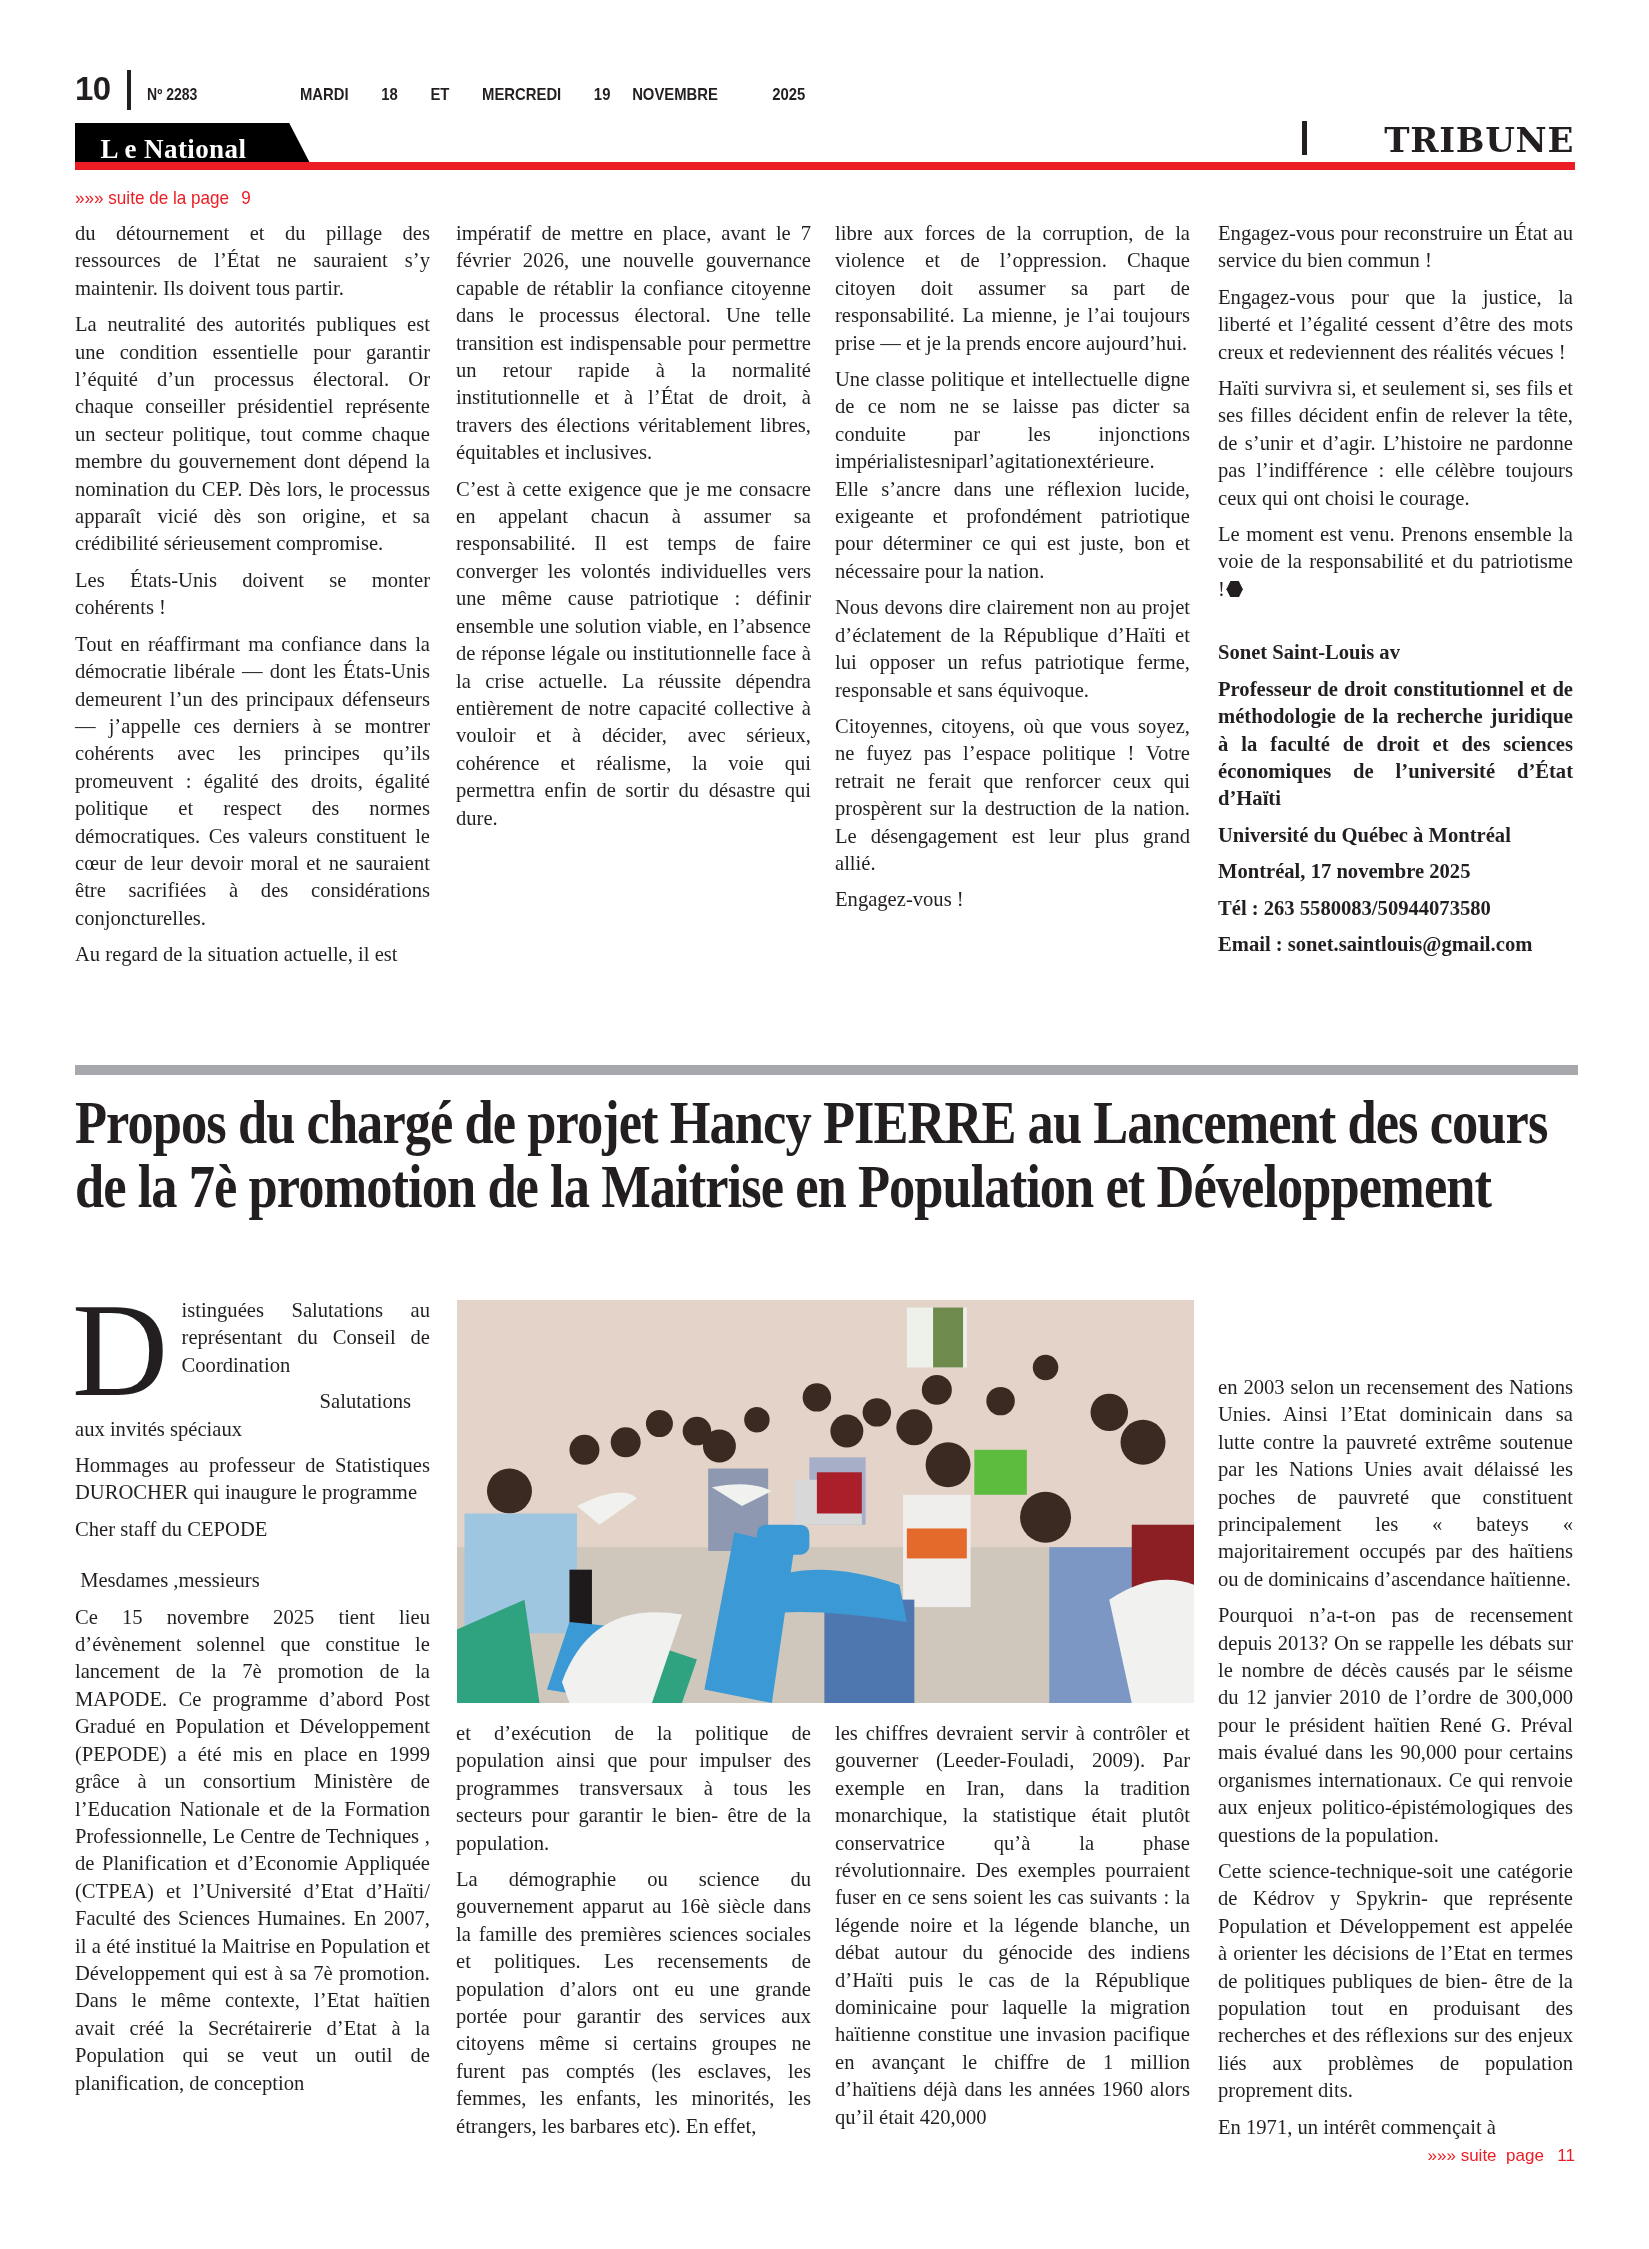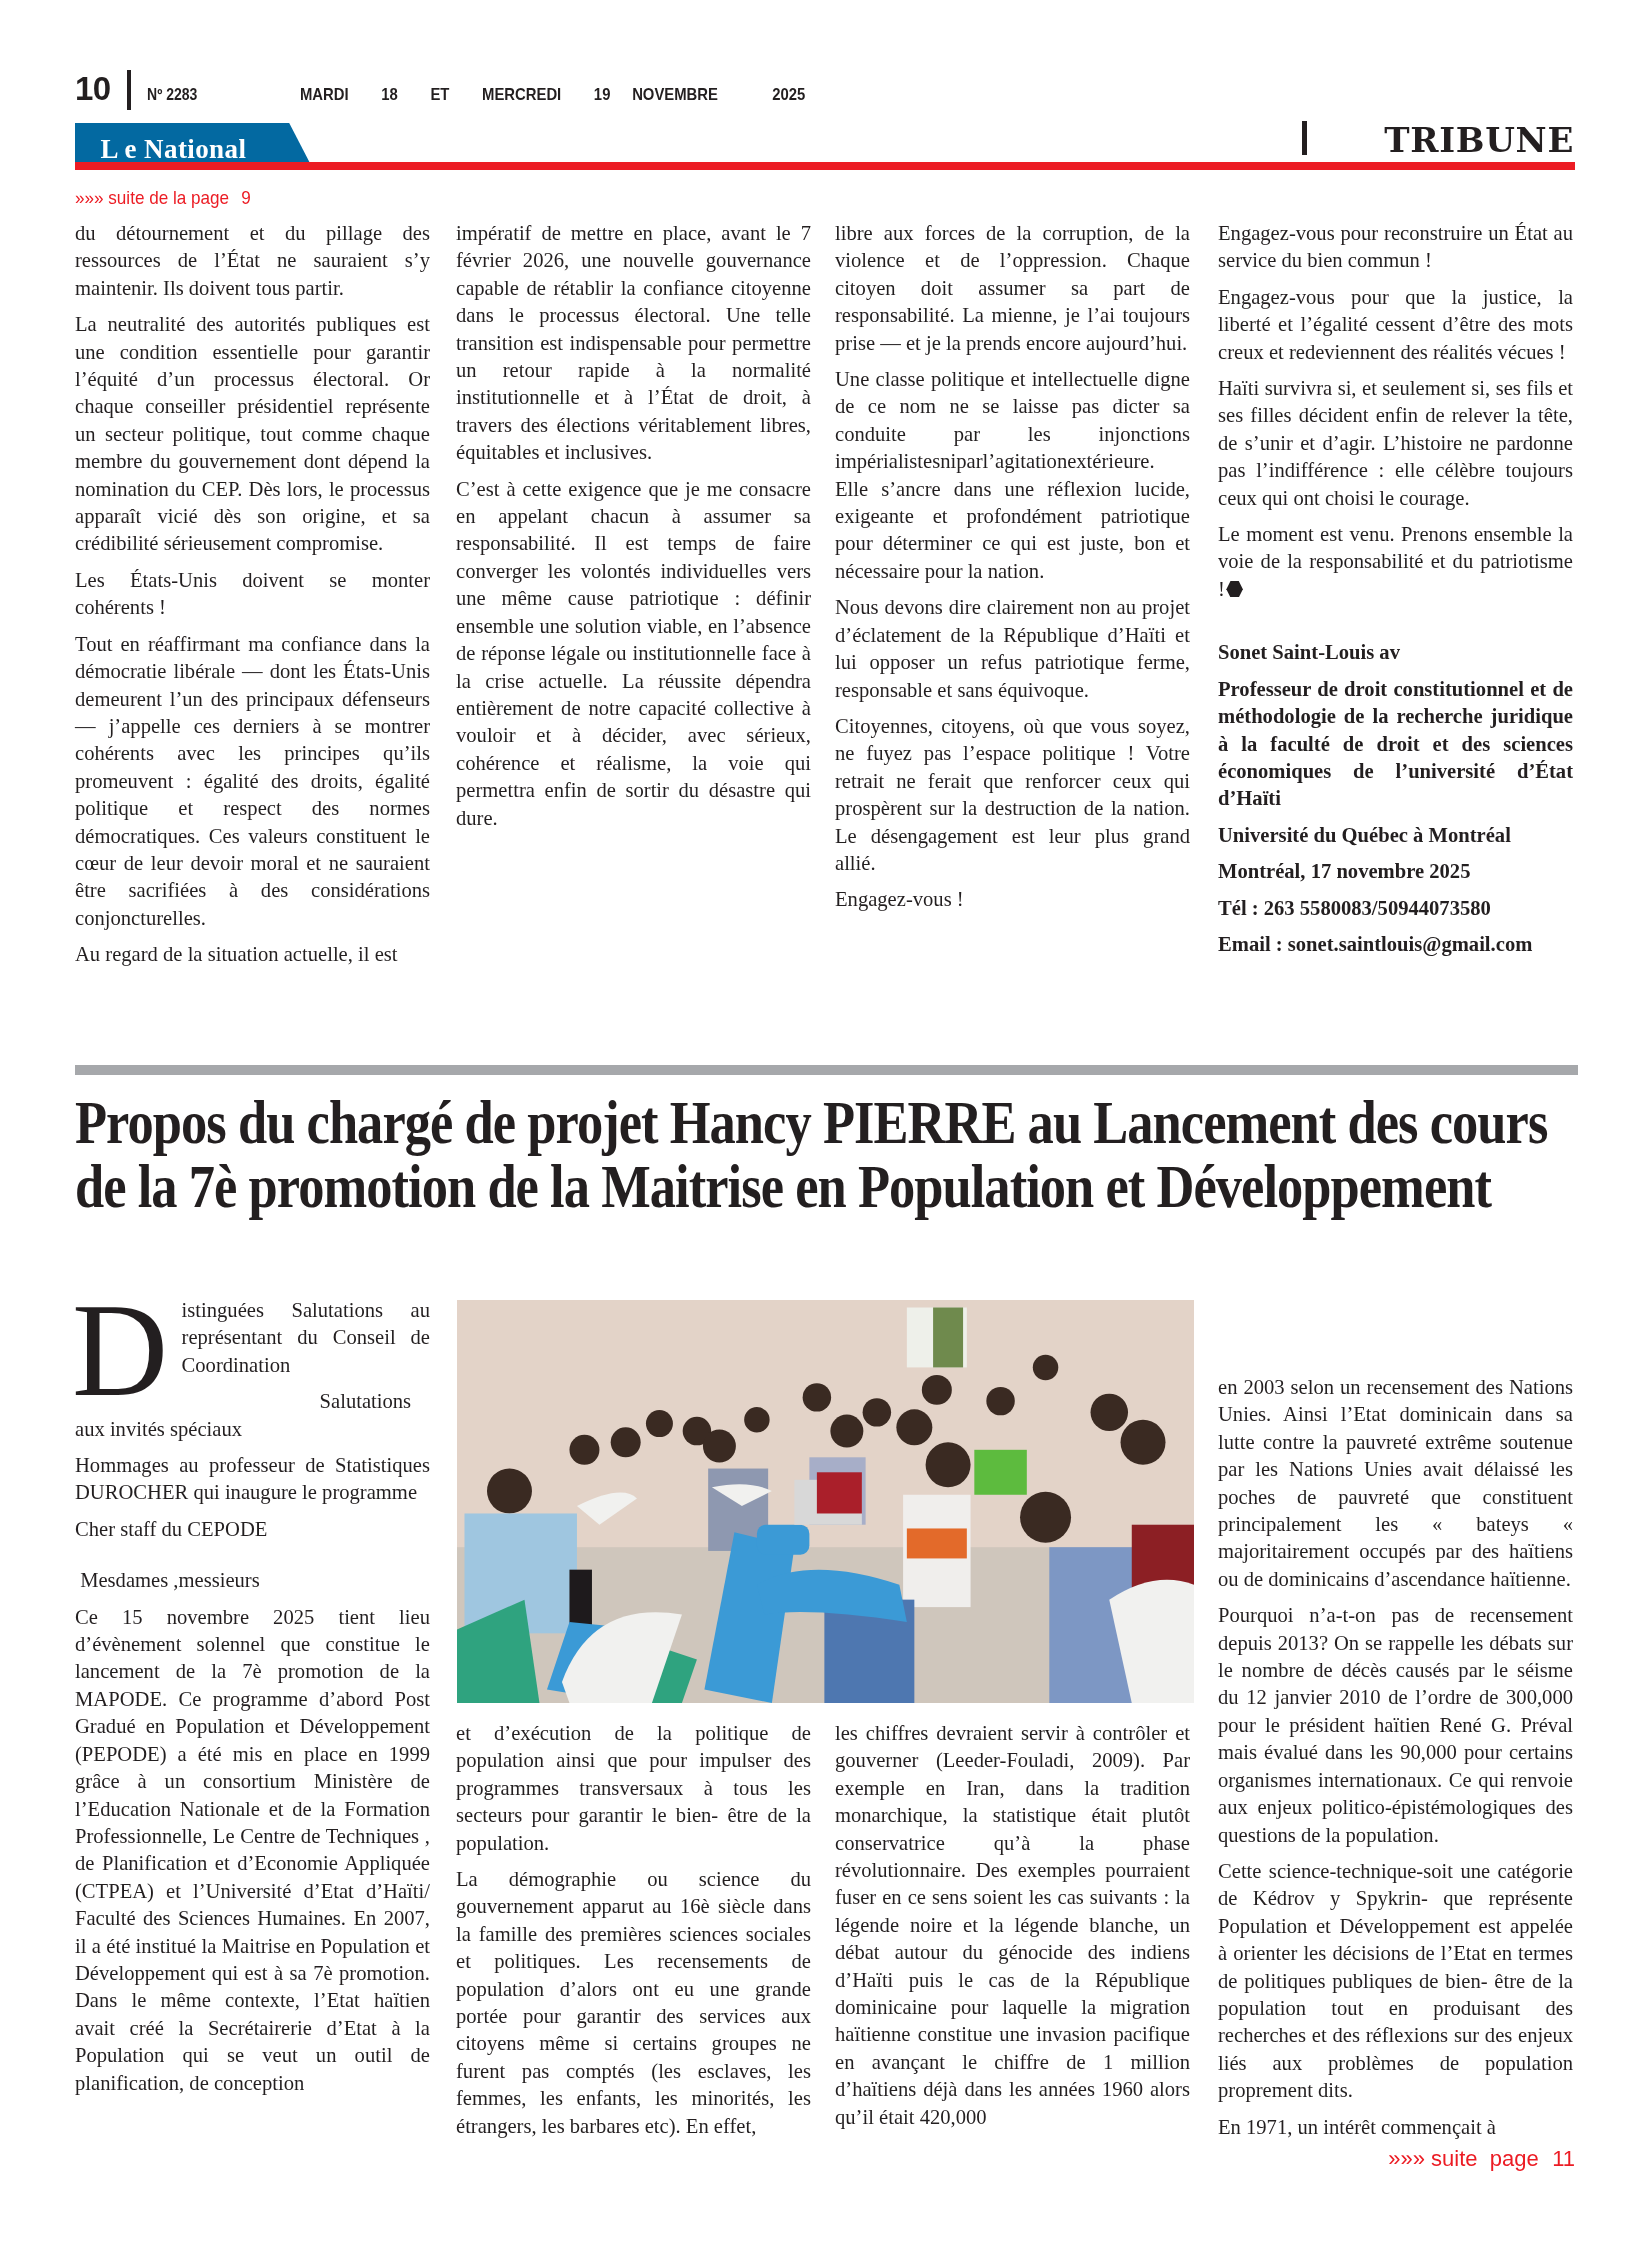--- a/index.html
+++ b/index.html
@@ -5,21 +5,21 @@
   * { box-sizing: border-box; margin: 0; padding: 0; }
   html, body { width: 1650px; height: 2250px; background: #ffffff; }
   body { position: relative; font-family: "Liberation Serif", "DejaVu Serif", serif; color: #231f20; overflow: hidden; }
 
   
   .page-num { position: absolute; left: 75px; top: 72px; font-family: Liberation Sans, sans-serif; font-weight: bold; font-size: 33px; line-height: 1; letter-spacing: -0.7px; }
   .page-num-sep { position: absolute; left: 127px; top: 70px; width: 3.7px; height: 40px; background: #231f20; }
   .issue-no { position: absolute; left: 147px; top: 85px; font-family: "Liberation Sans", sans-serif; font-weight: bold; font-size: 16.5px; transform: scaleX(0.85); transform-origin: left; }
   .issue-date { position: absolute; left: 300px; top: 85px; font-family: "Liberation Sans", sans-serif; font-weight: bold; font-size: 16.5px; word-spacing: 7.5px; transform: scaleX(0.9); transform-origin: left; }
 
-  .masthead-tab { position: absolute; left: 75px; top: 123px; height: 46px; width: 238px; background: #0369a1; clip-path: polygon(0 0, 90% 0, 100% 100%, 0 100%); }
+  .masthead-tab { position: absolute; left: 75px; top: 123px; height: 46px; width: 238px; background: #000000; clip-path: polygon(0 0, 90% 0, 100% 100%, 0 100%); }
   .masthead-tab span { position: absolute; left: 25.5px; top: 10.5px; color: #fff; font-family: "Liberation Serif", serif; font-weight: bold; font-size: 27px; letter-spacing: 0.4px; }
   .masthead-rule { position: absolute; left: 75px; top: 162px; width: 1500px; height: 8.2px; background: #ec1c24; }
 
   .section-sep { position: absolute; left: 1302px; top: 121px; width: 4.5px; height: 34px; background: #231f20; }
   .section-label { position: absolute; right: 76px; top: 120px; font-family: "DejaVu Serif", "Liberation Serif", serif; font-weight: bold; font-size: 34px; letter-spacing: 0.7px; }
 
   .cont-from { position: absolute; left: 75px; top: 187px; color: #ec1c24; font-family: "Liberation Sans", sans-serif; font-size: 19px; transform: scaleX(0.9); transform-origin: left; }
   .cont-from .pg { margin-left: 13.5px; }
 
   
@@ -42,21 +42,21 @@
   
   .acol { position: absolute; width: 355px; font-size: 20.6px; line-height: 27.4px; text-align: justify; }
   .acol p { margin-bottom: 9px; }
   .acol1 { left: 75px; top: 1297px; }
   .acol2 { left: 456px; top: 1720px; }
   .acol3 { left: 835px; top: 1720px; }
   .acol4 { left: 1218px; top: 1374px; }
 
   .dropcap { float: left; font-family: "Liberation Serif", serif; font-size: 133px; line-height: 102px; height: 105px; margin: 1.5px 13.5px 0 -3px; color: #231f20; }
 
-  .cont-to { position: absolute; right: 75px; top: 2146px; color: #ec1c24; font-family: "Liberation Sans", sans-serif; font-size: 22px; }
+  .cont-to { position: absolute; right: 75px; top: 2146px; color: #ec1c24; font-family: "Liberation Sans", sans-serif; font-size: 17px; }
   .cont-to .pg { margin-left: 13.5px; }
 
   
   .photo { position: absolute; left: 457px; top: 1300px; width: 737px; height: 403px; overflow: hidden; background: #d9c9bf; }
   .photo svg { width: 100%; height: 100%; display: block; }
 </style>
 </head>
 <body>
 
 <div class="page-num">10</div>

